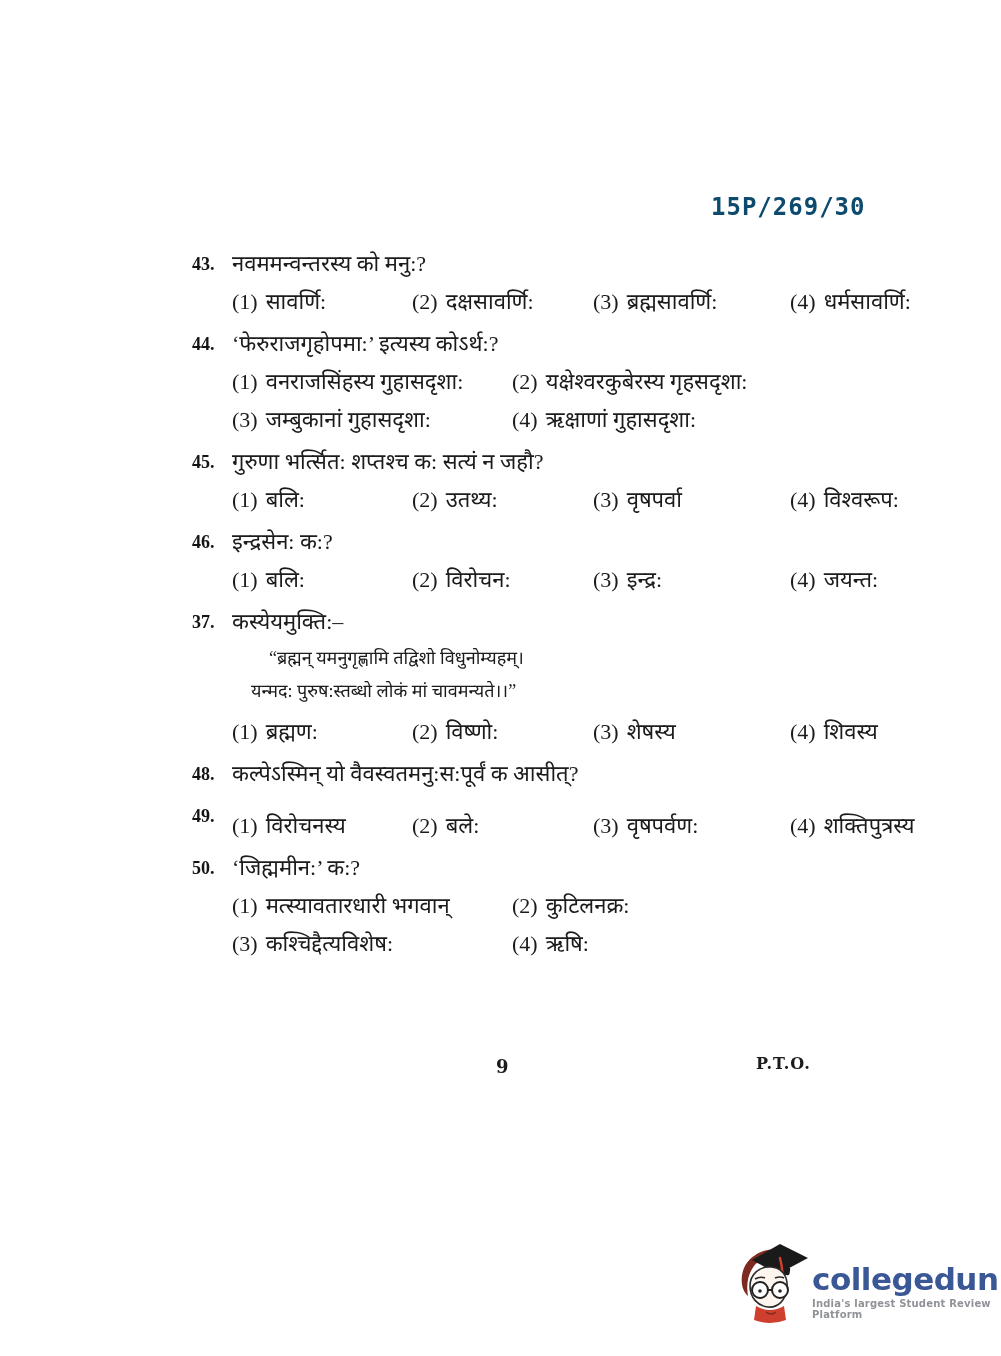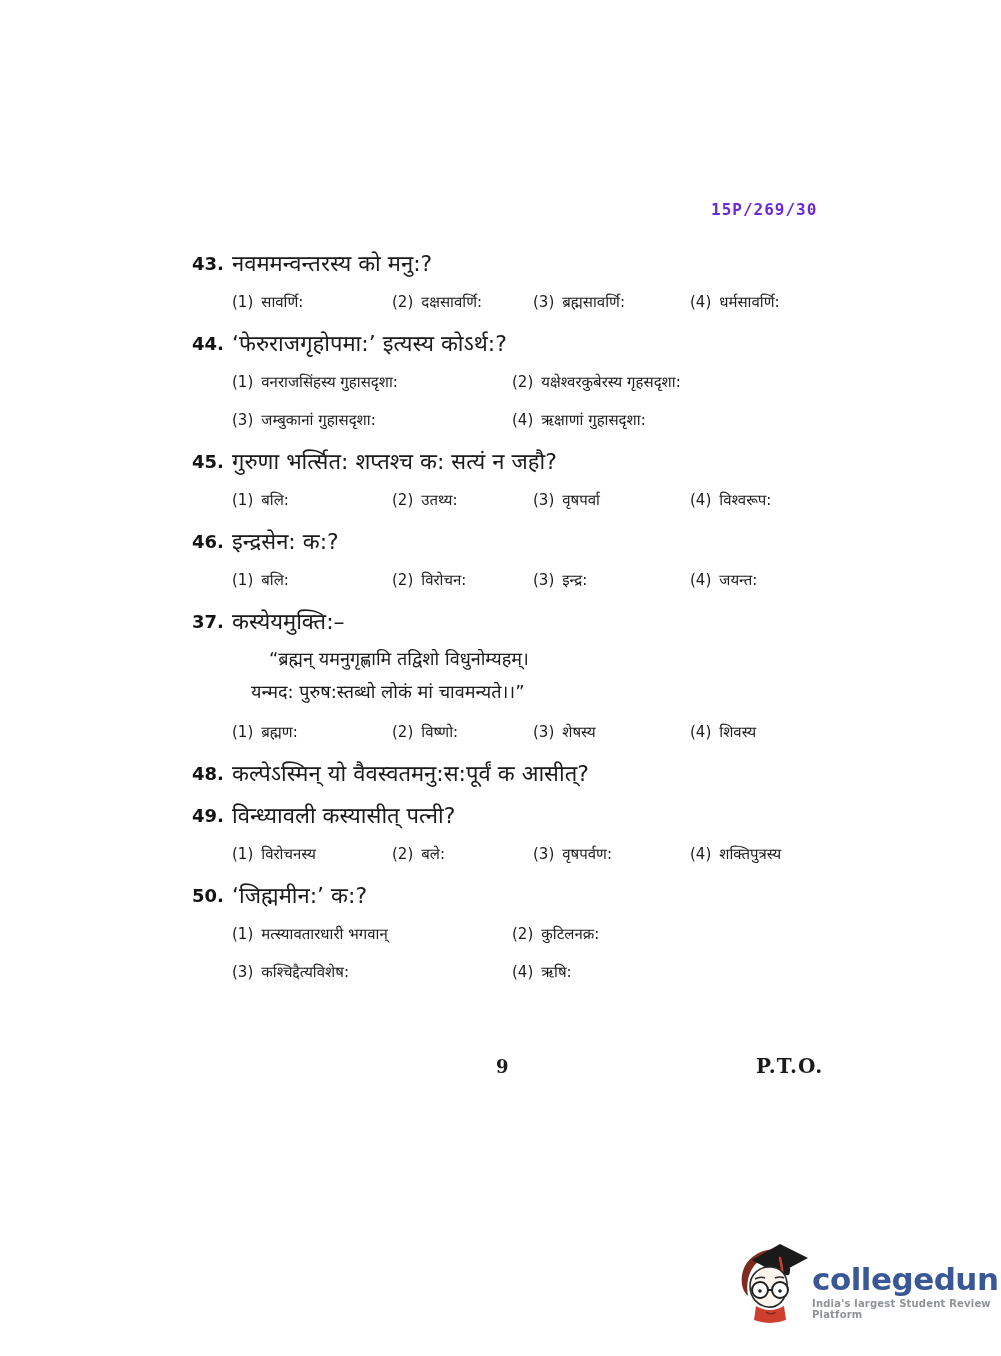--- a/index.html
+++ b/index.html
@@ -1,51 +1,51 @@
 <!DOCTYPE html>
 <html><head>
 <meta charset="utf-8">
 <style>
   html,body{margin:0;padding:0;}
   body{
     width:1001px;height:1356px;position:relative;background:#ffffff;
     font-family:"DejaVu Sans", sans-serif;color:#1b1b1b;overflow:hidden;
   }
   .paper-code{
-    position:absolute;left:711px;top:200px;
-    font-family:"DejaVu Sans Mono", monospace;font-weight:700;font-size:16px;
-    letter-spacing:1px;color:#6d28d9;
+    position:absolute;left:711px;top:193px;
+    font-family:"DejaVu Sans Mono", monospace;font-weight:700;font-size:24px;
+    letter-spacing:1px;color:#0c4a6e;
   }
   .content{position:absolute;left:192px;top:250px;width:705px;}
   .question{margin-bottom:14px;}
-  .q-row{display:flex;line-height:28px;font-size:18px;}
+  .q-row{display:flex;line-height:28px;font-size:18px;font-family:Liberation Serif, serif;}
   .q-num{font-weight:700;width:40px;flex:none;color:#141414;}
   .q-body{flex:1;min-width:0;}
   .q-text{font-size:22px;}
-  .opts{margin-top:10px;font-size:15px;line-height:28px;}
+  .opts{margin-top:10px;font-size:22px;line-height:28px;gap:40px;}
   .opts4{display:flex;}
   .opts4 .opt:nth-child(1){width:140px;flex:none;}
-  .opts4 .opt:nth-child(2){width:141px;flex:none;margin-left:20px;}
+  .opts4 .opt:nth-child(2){width:141px;flex:none;}
   .opts4 .opt:nth-child(3){width:157px;flex:none;}
   .opts4 .opt:nth-child(4){flex:1;}
   .opts2 .optrow{display:flex;}
   .opts2 .optrow + .optrow{margin-top:10px;}
   .opts2 .opt:first-child{width:280px;flex:none;}
   .opts2 .optrow.shift .opt:last-child{}
   .opt-label{margin-right:8px;}
   .verse{margin-top:6px;font-size:18px;line-height:33px;}
   .verse-line1{margin-left:37px;}
   .verse-line2{margin-left:19px;}
   .page-num{
     position:absolute;left:496px;top:1056px;
     font-family:"DejaVu Serif", serif;font-weight:700;font-size:18px;
   }
   .pto{
     position:absolute;left:756px;top:1054px;
-    font-family:"DejaVu Serif", serif;font-weight:700;font-size:20px;letter-spacing:1px;
+    font-family:"DejaVu Serif", serif;font-weight:700;font-size:16px;letter-spacing:1px;
   }
   .logo{position:absolute;left:738px;top:1242px;display:flex;align-items:flex-start;}
   .logo-text{margin-left:2px;padding-top:22px;}
   .brand-row{display:flex;align-items:flex-end;}
   .brand{
     font-weight:700;font-size:31px;line-height:30px;letter-spacing:-0.5px;
     font-family:"DejaVu Sans", sans-serif;
   }
   .tagline{font-size:10px;font-weight:700;margin-top:4px;letter-spacing:0.2px;}
 </style>
@@ -145,21 +145,20 @@
       <div class="q-body">
         <div class="q-text">कल्पेऽस्मिन् यो वैवस्वतमनु:स:पूर्वं क आसीत्?</div>
       </div>
     </div>
   </div>
 
   <div class="question">
     <div class="q-row">
       <span class="q-num">49.</span>
       <div class="q-body">
-        <div class="q-text">विन्ध्यावली कस्यासीत् पत्नी?</div>
         <div class="opts opts4">
           <span class="opt"><span class="opt-label">(1)</span><span class="opt-text">विरोचनस्य</span></span>
           <span class="opt"><span class="opt-label">(2)</span><span class="opt-text">बले:</span></span>
           <span class="opt"><span class="opt-label">(3)</span><span class="opt-text">वृषपर्वण:</span></span>
           <span class="opt"><span class="opt-label">(4)</span><span class="opt-text">शक्तिपुत्रस्य</span></span>
         </div>
       </div>
     </div>
   </div>
 

